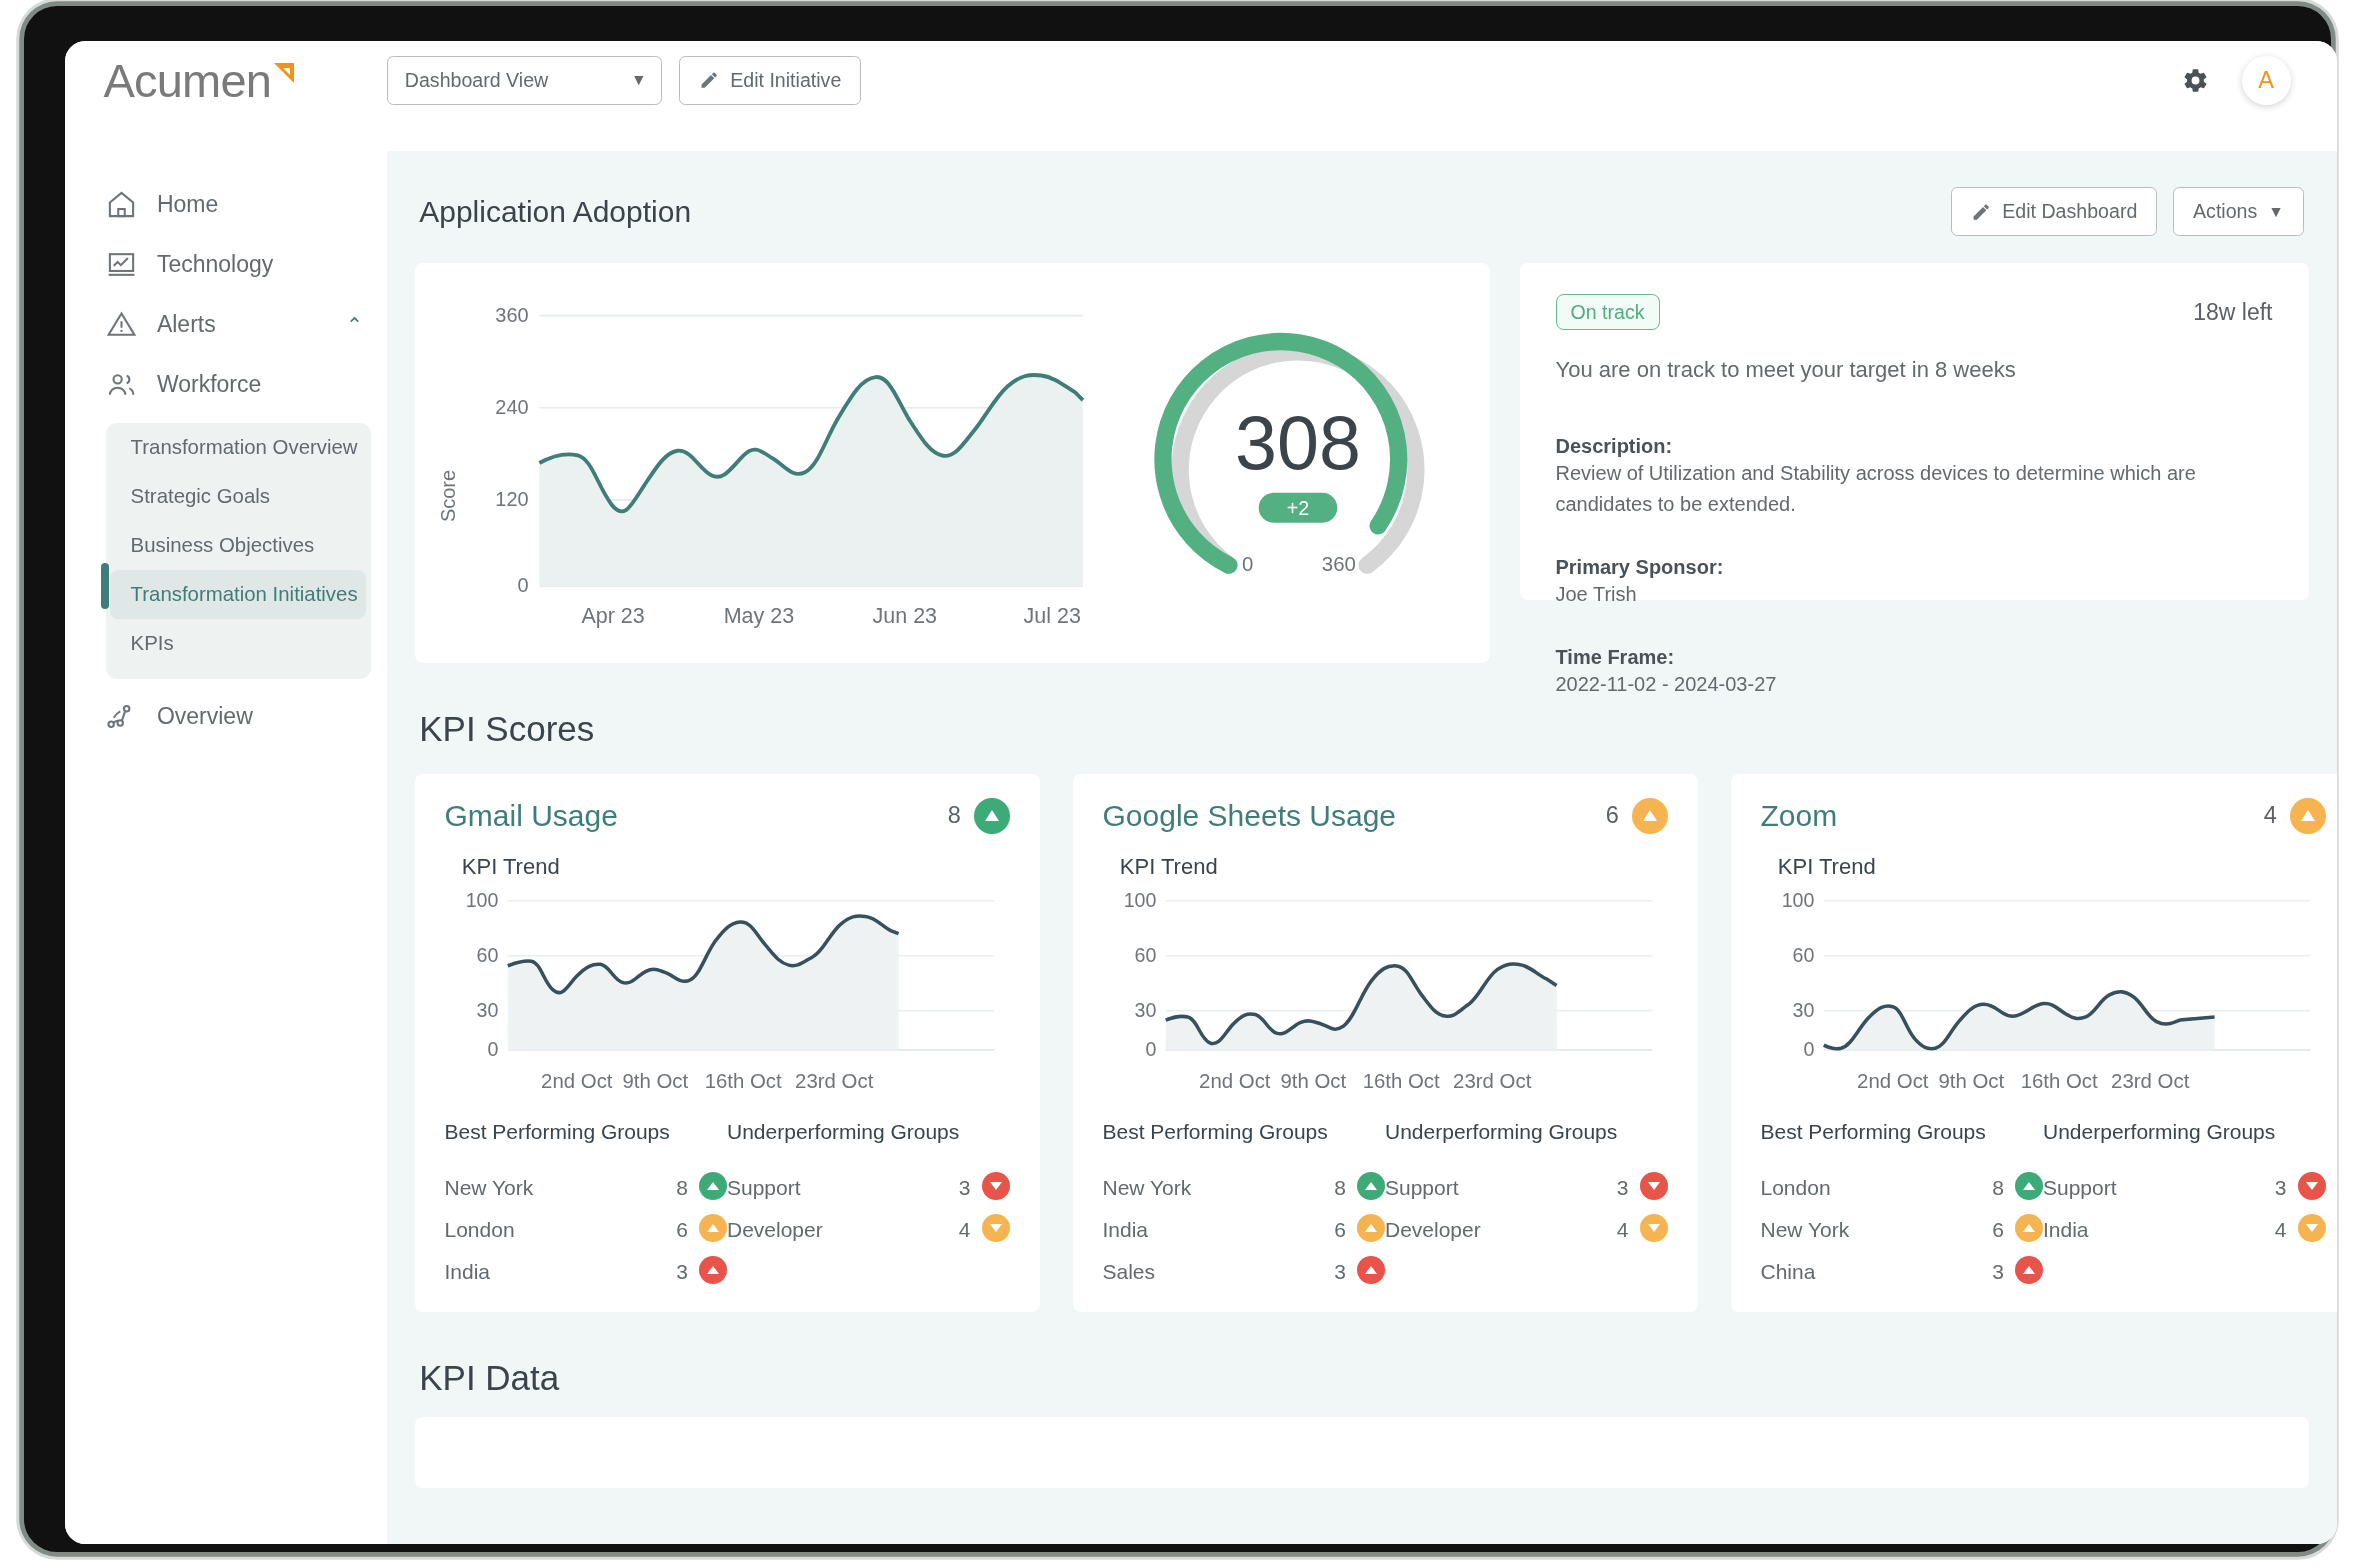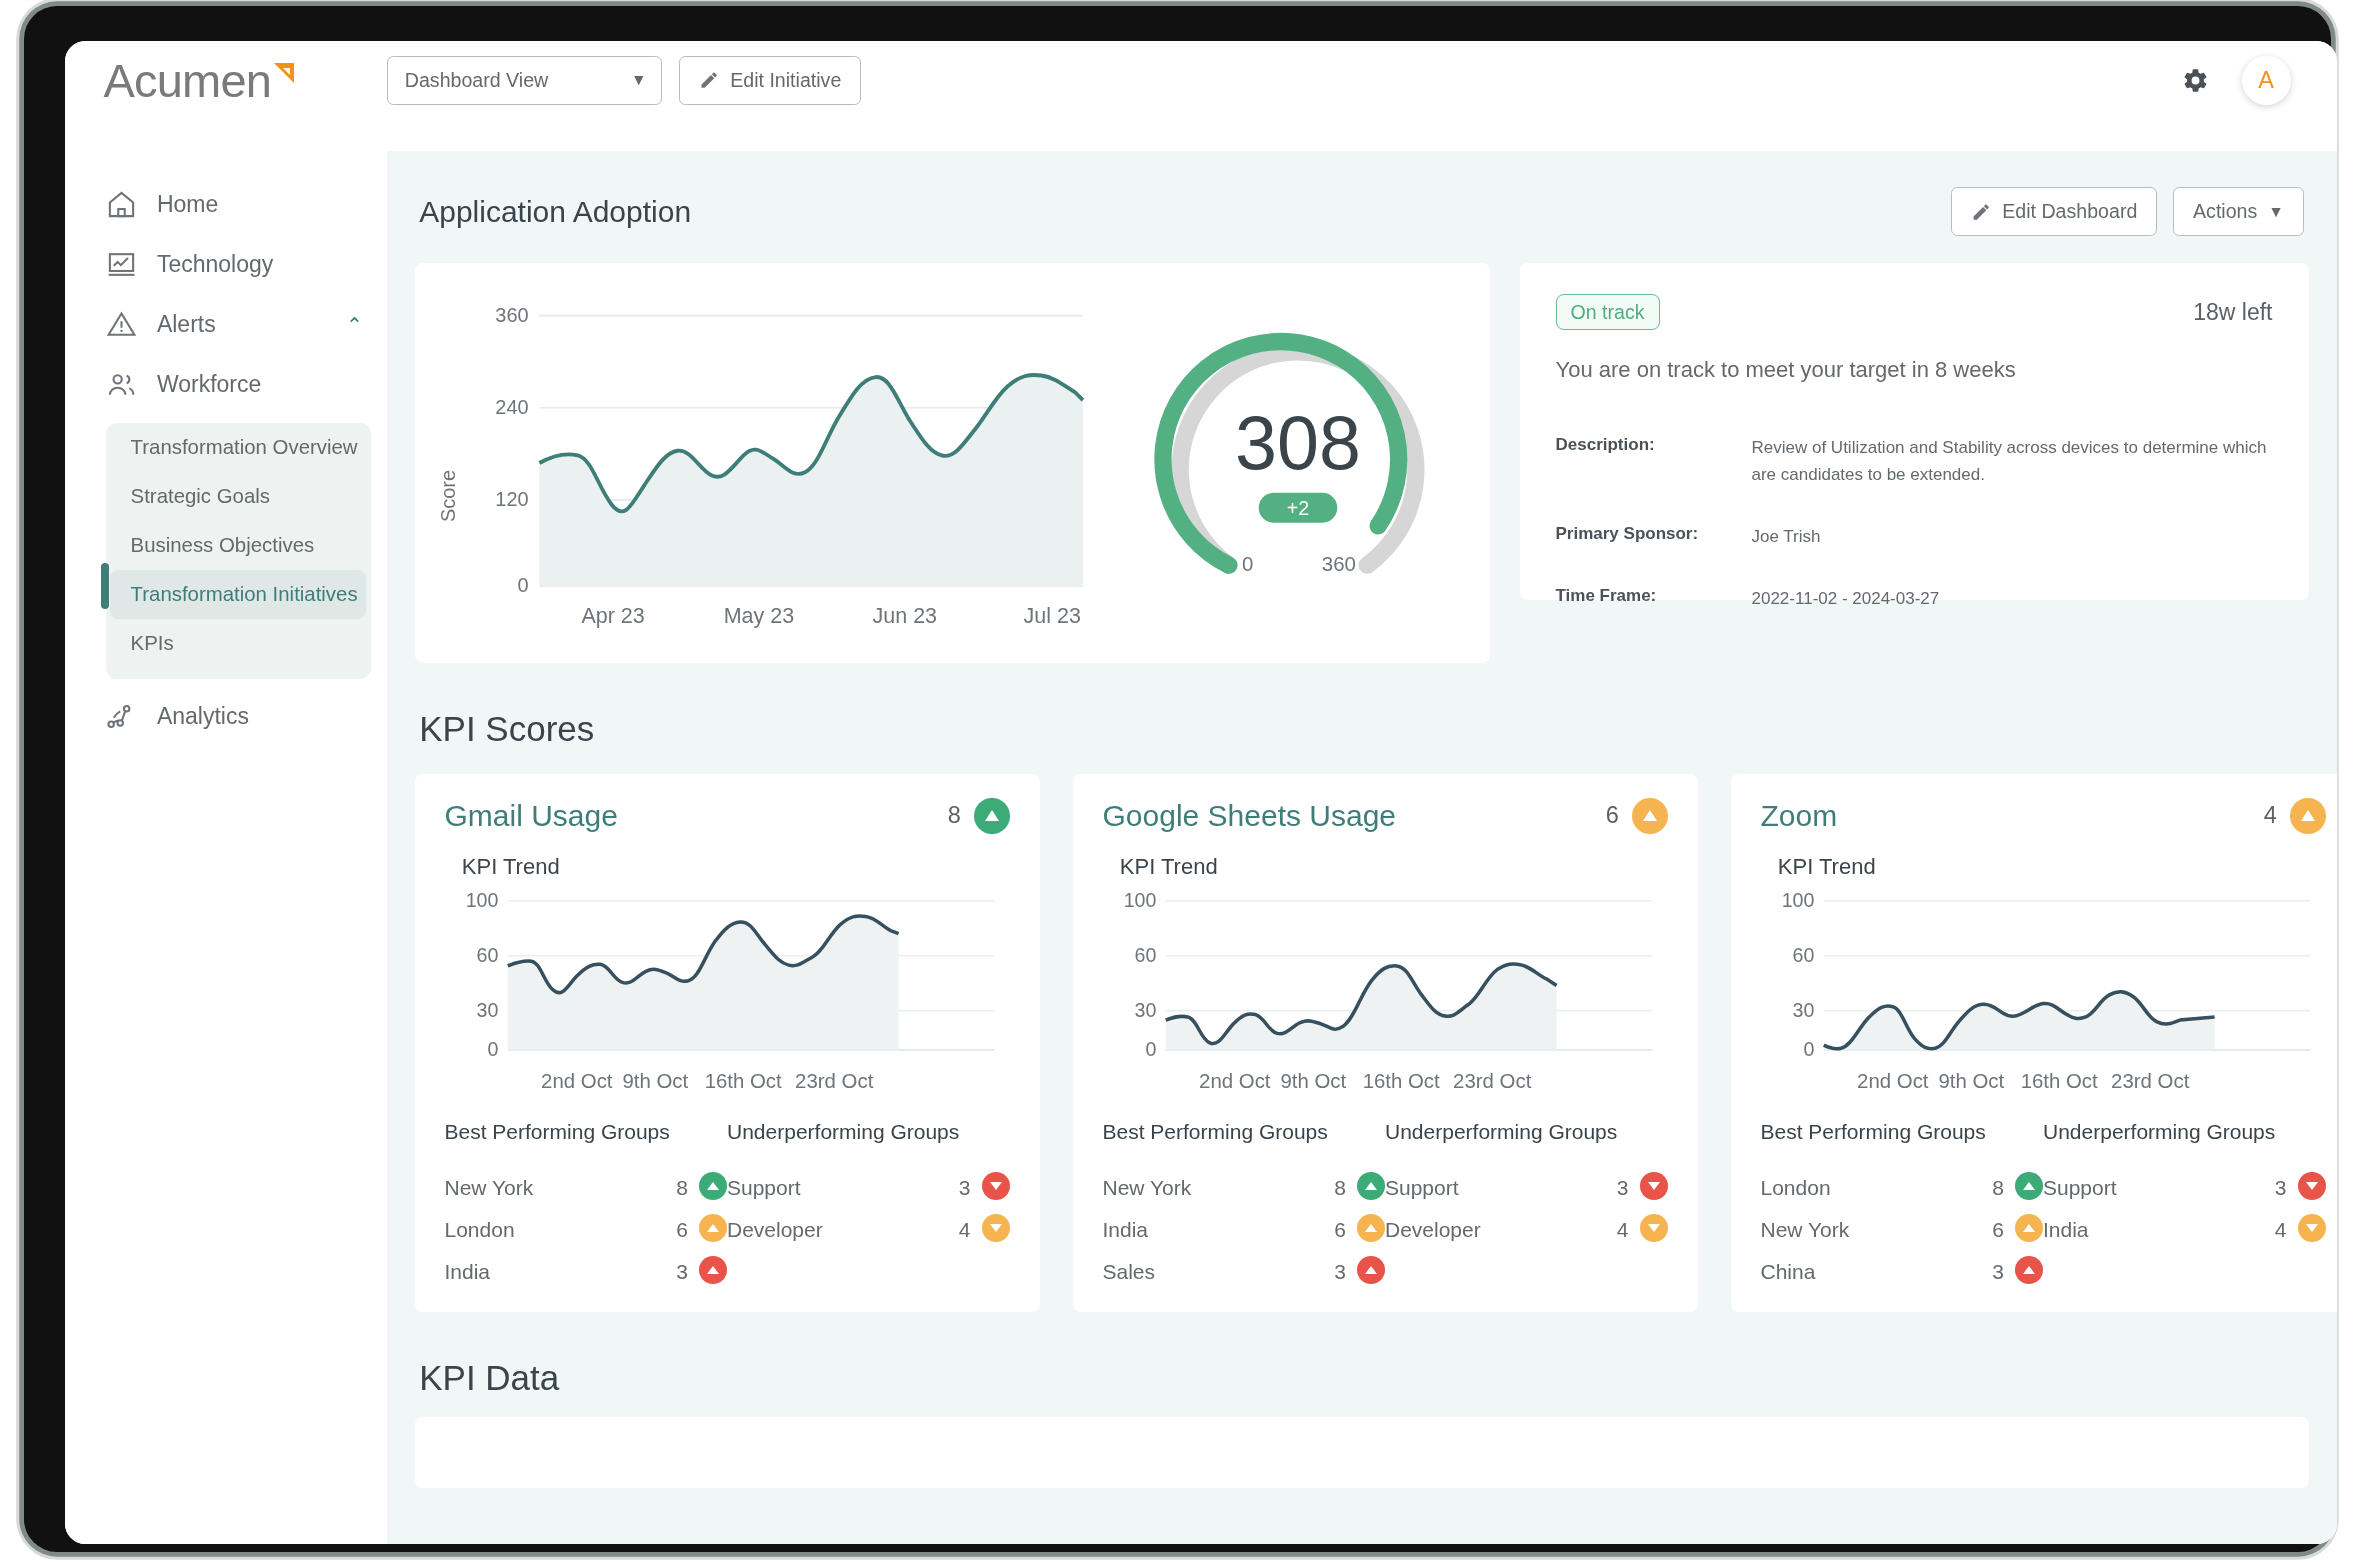--- a/index.html
+++ b/index.html
@@ -124,21 +124,21 @@
   .gauge-card-inner { flex: none; width: 337px; display:flex; align-items:center; justify-content:center;}
 
   .info-card { flex: 1; height: 337px; padding: 31px 36px; }
   .info-top { display: flex; align-items: center; }
   .chip {
     border: 0.8px solid #62bb8e; color: #4fae7f; border-radius: 7.8px;
     padding: 5.5px 14px; font-size: 19.6px; background: #f3fbf7;
   }
   .weeks-left { margin-left: auto; font-size: 23px; color: #5b6view; color:#5b6166; }
   .info-sub { margin-top: 27px; font-size: 22px; color: #63696d; }
-  .kv { margin-top: 36px; display: flex; font-size: 17px; }
+  .kv { margin-top: 36px; display: flex; font-size: 20px; flex-direction: column; }
   .kv .k { width: 196px; flex: none; color: #4b5257; font-weight: bold; }
   .kv .v { color: #63696d; line-height: 1.55; }
 
   .section-title { font-size: 35px; color: #3b444a; margin: 46px 0 0 4.7px; font-weight: 400; }
 
   .kpi-row { display: flex; gap: 33px; margin-top: 25px; }
   .kpi-card { flex: 1; background: #fff; border-radius: 7.8px; padding: 23.5px 30px 28px 30px; }
   .kpi-head { display: flex; align-items: center; }
   .kpi-title { font-size: 30px; color: #3e7d78; font-weight: 400; }
   .kpi-score { margin-left: auto; display: flex; align-items: center; gap: 12.6px; font-size: 23.5px; color: #5b6166; }
@@ -267,21 +267,21 @@
           </div>
 
           <div class="nav-item">
             <svg class="ico" viewBox="0 0 24 24">
               <circle cx="4" cy="18" r="2.1" fill="none" stroke="#6e7479" stroke-width="1.6"></circle>
               <circle cx="11" cy="17" r="2.1" fill="none" stroke="#6e7479" stroke-width="1.6"></circle>
               <circle cx="16" cy="6" r="2.1" fill="none" stroke="#6e7479" stroke-width="1.6"></circle>
               <path d="M5.6 16.6 9.3 15M12.3 15.2 14.8 8" fill="none" stroke="#6e7479" stroke-width="1.6"></path>
               <path d="M6 13c1.5-2.5 3-4 5-5" fill="none" stroke="#6e7479" stroke-width="1.6"></path>
             </svg>
-            <span>Analytics</span>
+            <span>Overview</span>
           </div>
         </div>
 
         <div class="main">
 
           <div class="panel-head">
             <div class="panel-title">Application Adoption</div>
             <div class="panel-actions">
               <div class="btn">
                 <svg class="pencil" viewBox="0 0 24 24">

